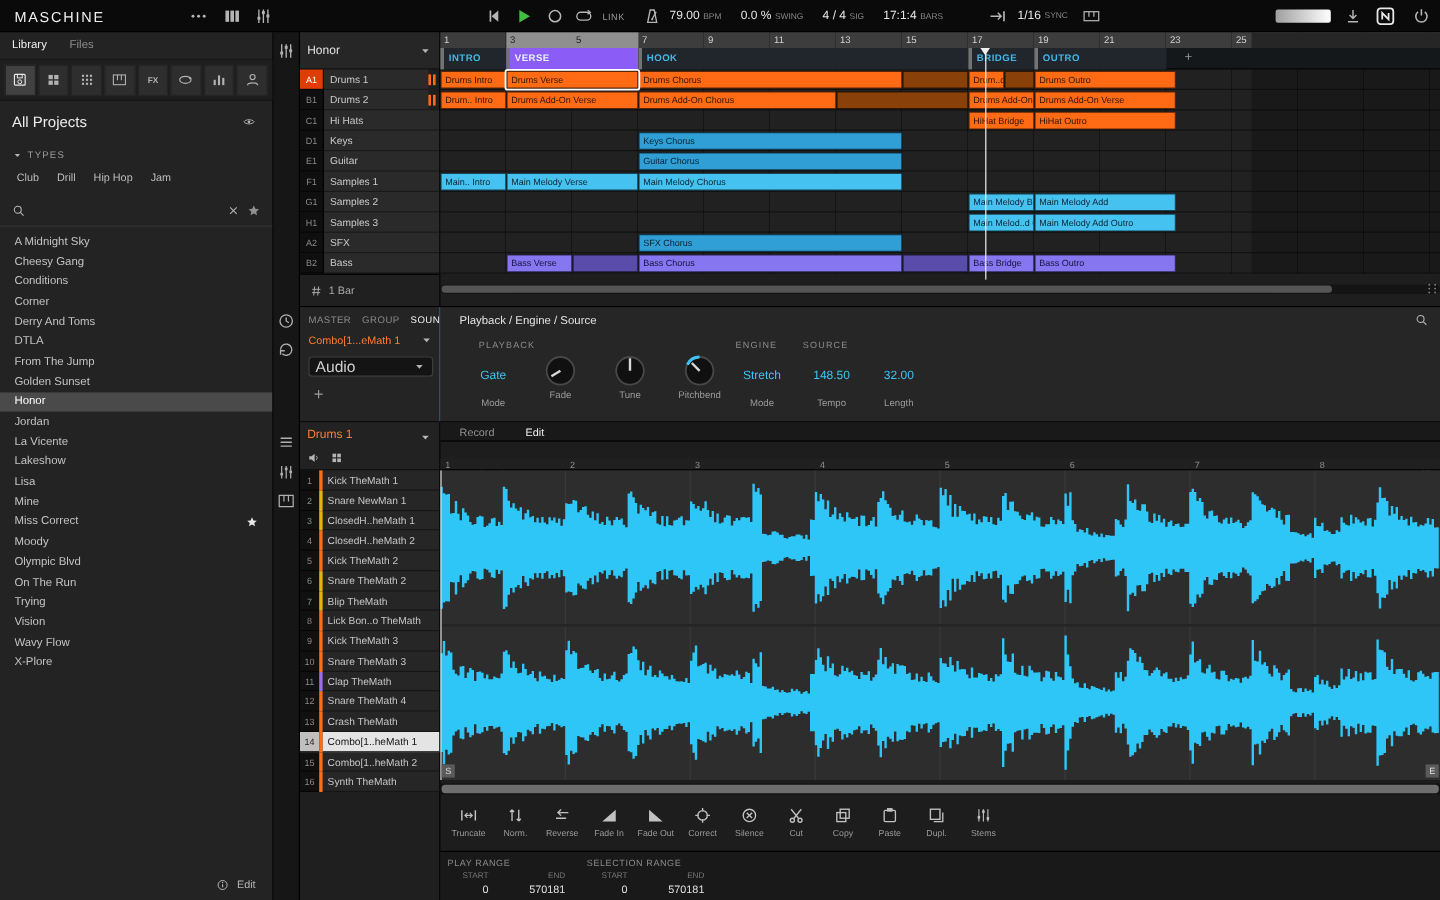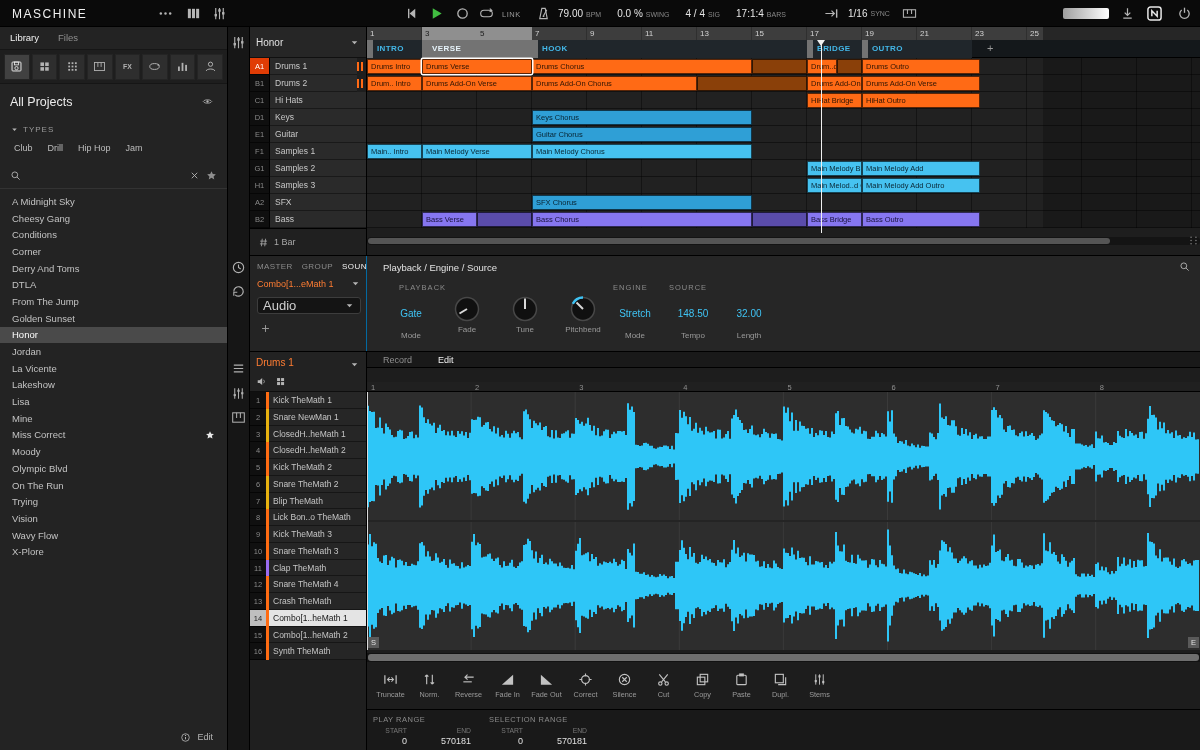--- a/index.html
+++ b/index.html
@@ -61,22 +61,22 @@
 .grp-foot{position:absolute;left:0;bottom:0;width:100%;height:27px;background:#202020;border-top:1px solid #000;display:flex;align-items:center;gap:5px;padding-left:8px;color:#a8a8a8;cursor:pointer}
 .grp-foot .txt{font-size:9px}
 #timeline{position:absolute;left:117px;top:0;width:833px;height:228px}
 #ruler{position:absolute;left:0;top:0;width:100%;height:13px;background:repeating-linear-gradient(90deg,#3d3d3d 0 54px,#2f2f2f 54px 55px);cursor:pointer}
 #rulerHl{position:absolute;top:0;height:100%;background:#8f8f8f}
 #rulerDark{position:absolute;top:0;right:0;left:676px;height:100%;background:#262626}
 #rulerNums{position:absolute;left:0;top:0;width:100%;height:100%}
 .rnum{position:absolute;top:2px;font-size:8px;color:#d2d2d2}
 .rnum.dark{color:#1c1c1c}
 #sections{position:absolute;left:0;top:13px;width:100%;height:18px;background:#14181b;border-bottom:1px solid #000;cursor:pointer}
-.sect{position:absolute;top:0;height:18px;background:#20262b;border-left:6px solid #737373;line-height:18px;padding-left:4px;font-size:8px;font-weight:bold;letter-spacing:.4px;color:#43b7e8;white-space:nowrap;overflow:hidden;cursor:pointer}
-.sect.sel{background:#737373;color:#e8f4fb}
+.sect{position:absolute;top:0;height:18px;background:#20262b;border-left:3px solid #737373;line-height:18px;padding-left:4px;font-size:8px;font-weight:bold;letter-spacing:.4px;color:#43b7e8;white-space:nowrap;overflow:hidden;cursor:pointer}
+.sect.sel{background:#8b5cf6;color:#e8f4fb}
 .sadd{position:absolute;left:620px;top:2px;font-size:11px;color:#9a9a9a;cursor:pointer}
 #clipArea{position:absolute;left:0;top:31px;width:100%;height:170px;background:#212121;background-image:repeating-linear-gradient(90deg,transparent 0 54px,rgba(0,0,0,.4) 54px 55px);cursor:pointer}
 .lane{height:17px;border-bottom:1px solid rgba(0,0,0,.45)}
 .lane-end{position:absolute;left:676px;top:0;right:0;height:170px;background:rgba(0,0,0,.22)}
 .clip{position:absolute;height:15px;border:1px solid rgba(0,0,0,.65);border-radius:1px;font-size:7.5px;line-height:13px;padding-left:3px;white-space:nowrap;overflow:hidden;cursor:pointer;z-index:2}
 .clip span{color:rgba(10,6,0,.85)}
 .c-orange{background:#ff6a15}
 .c-orange-dim{background:#8a4009}
 .c-blue{background:#2f9fd6}
 .c-cyan{background:#46c2f0}

